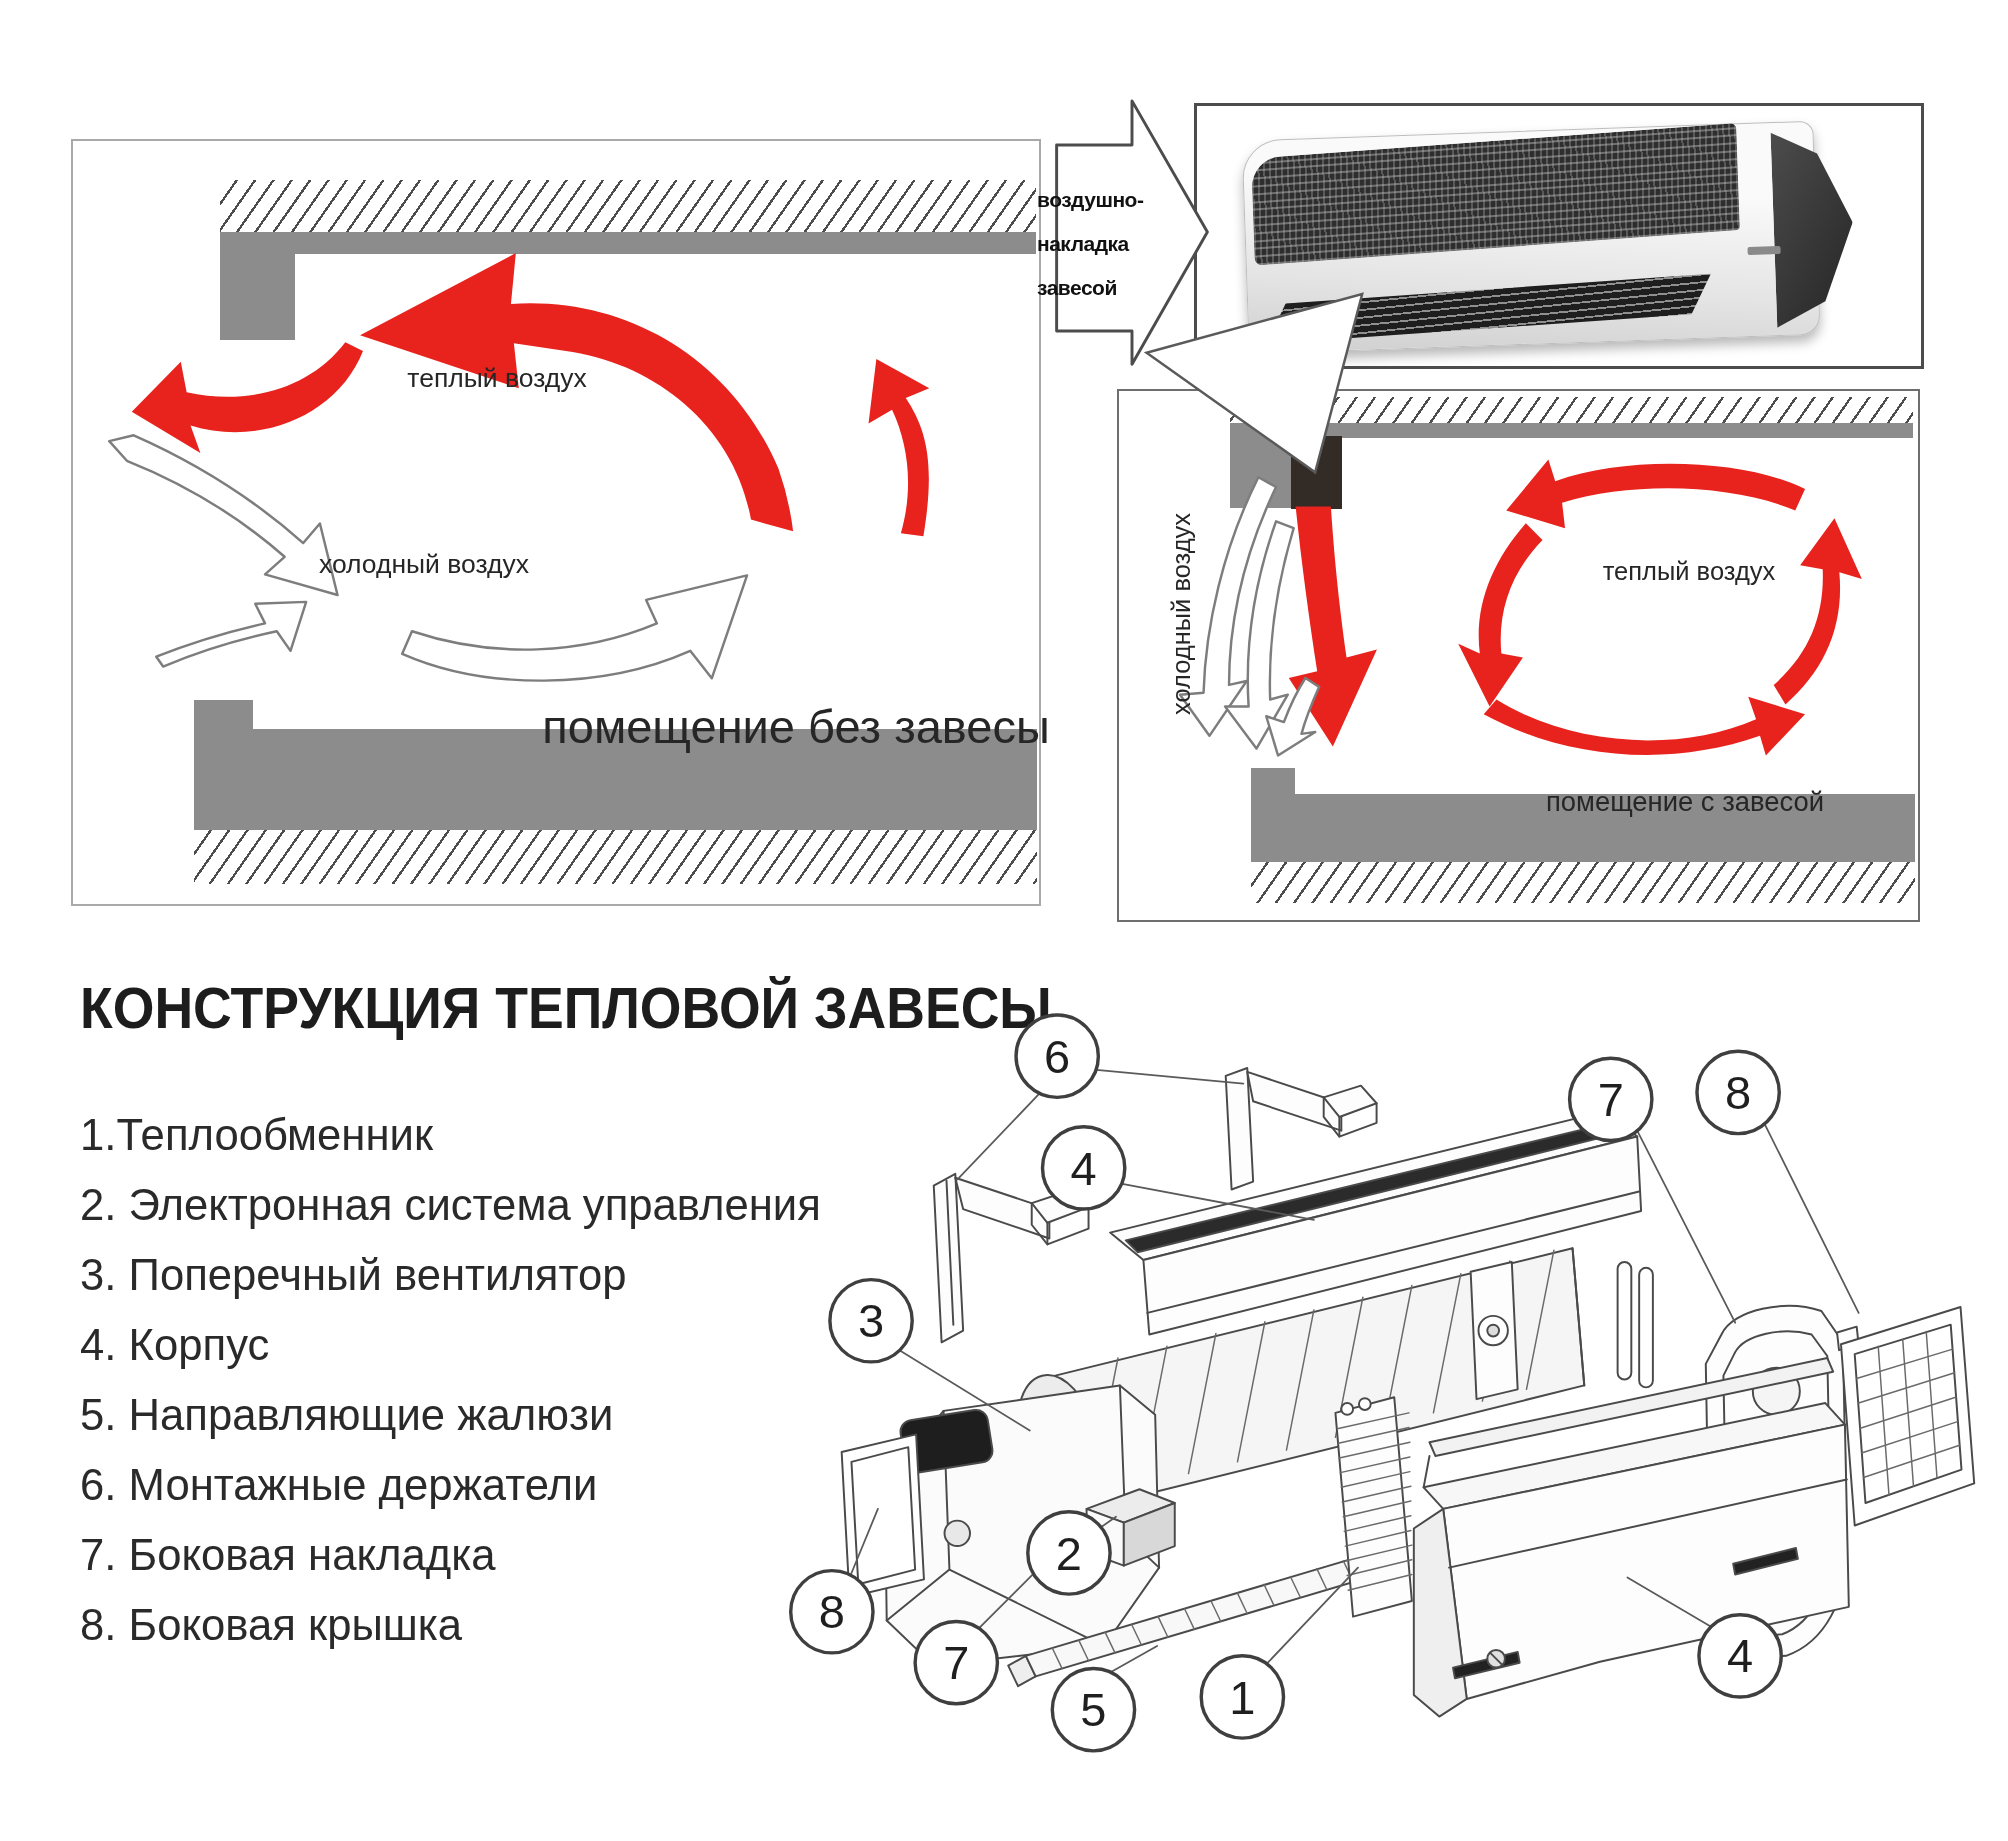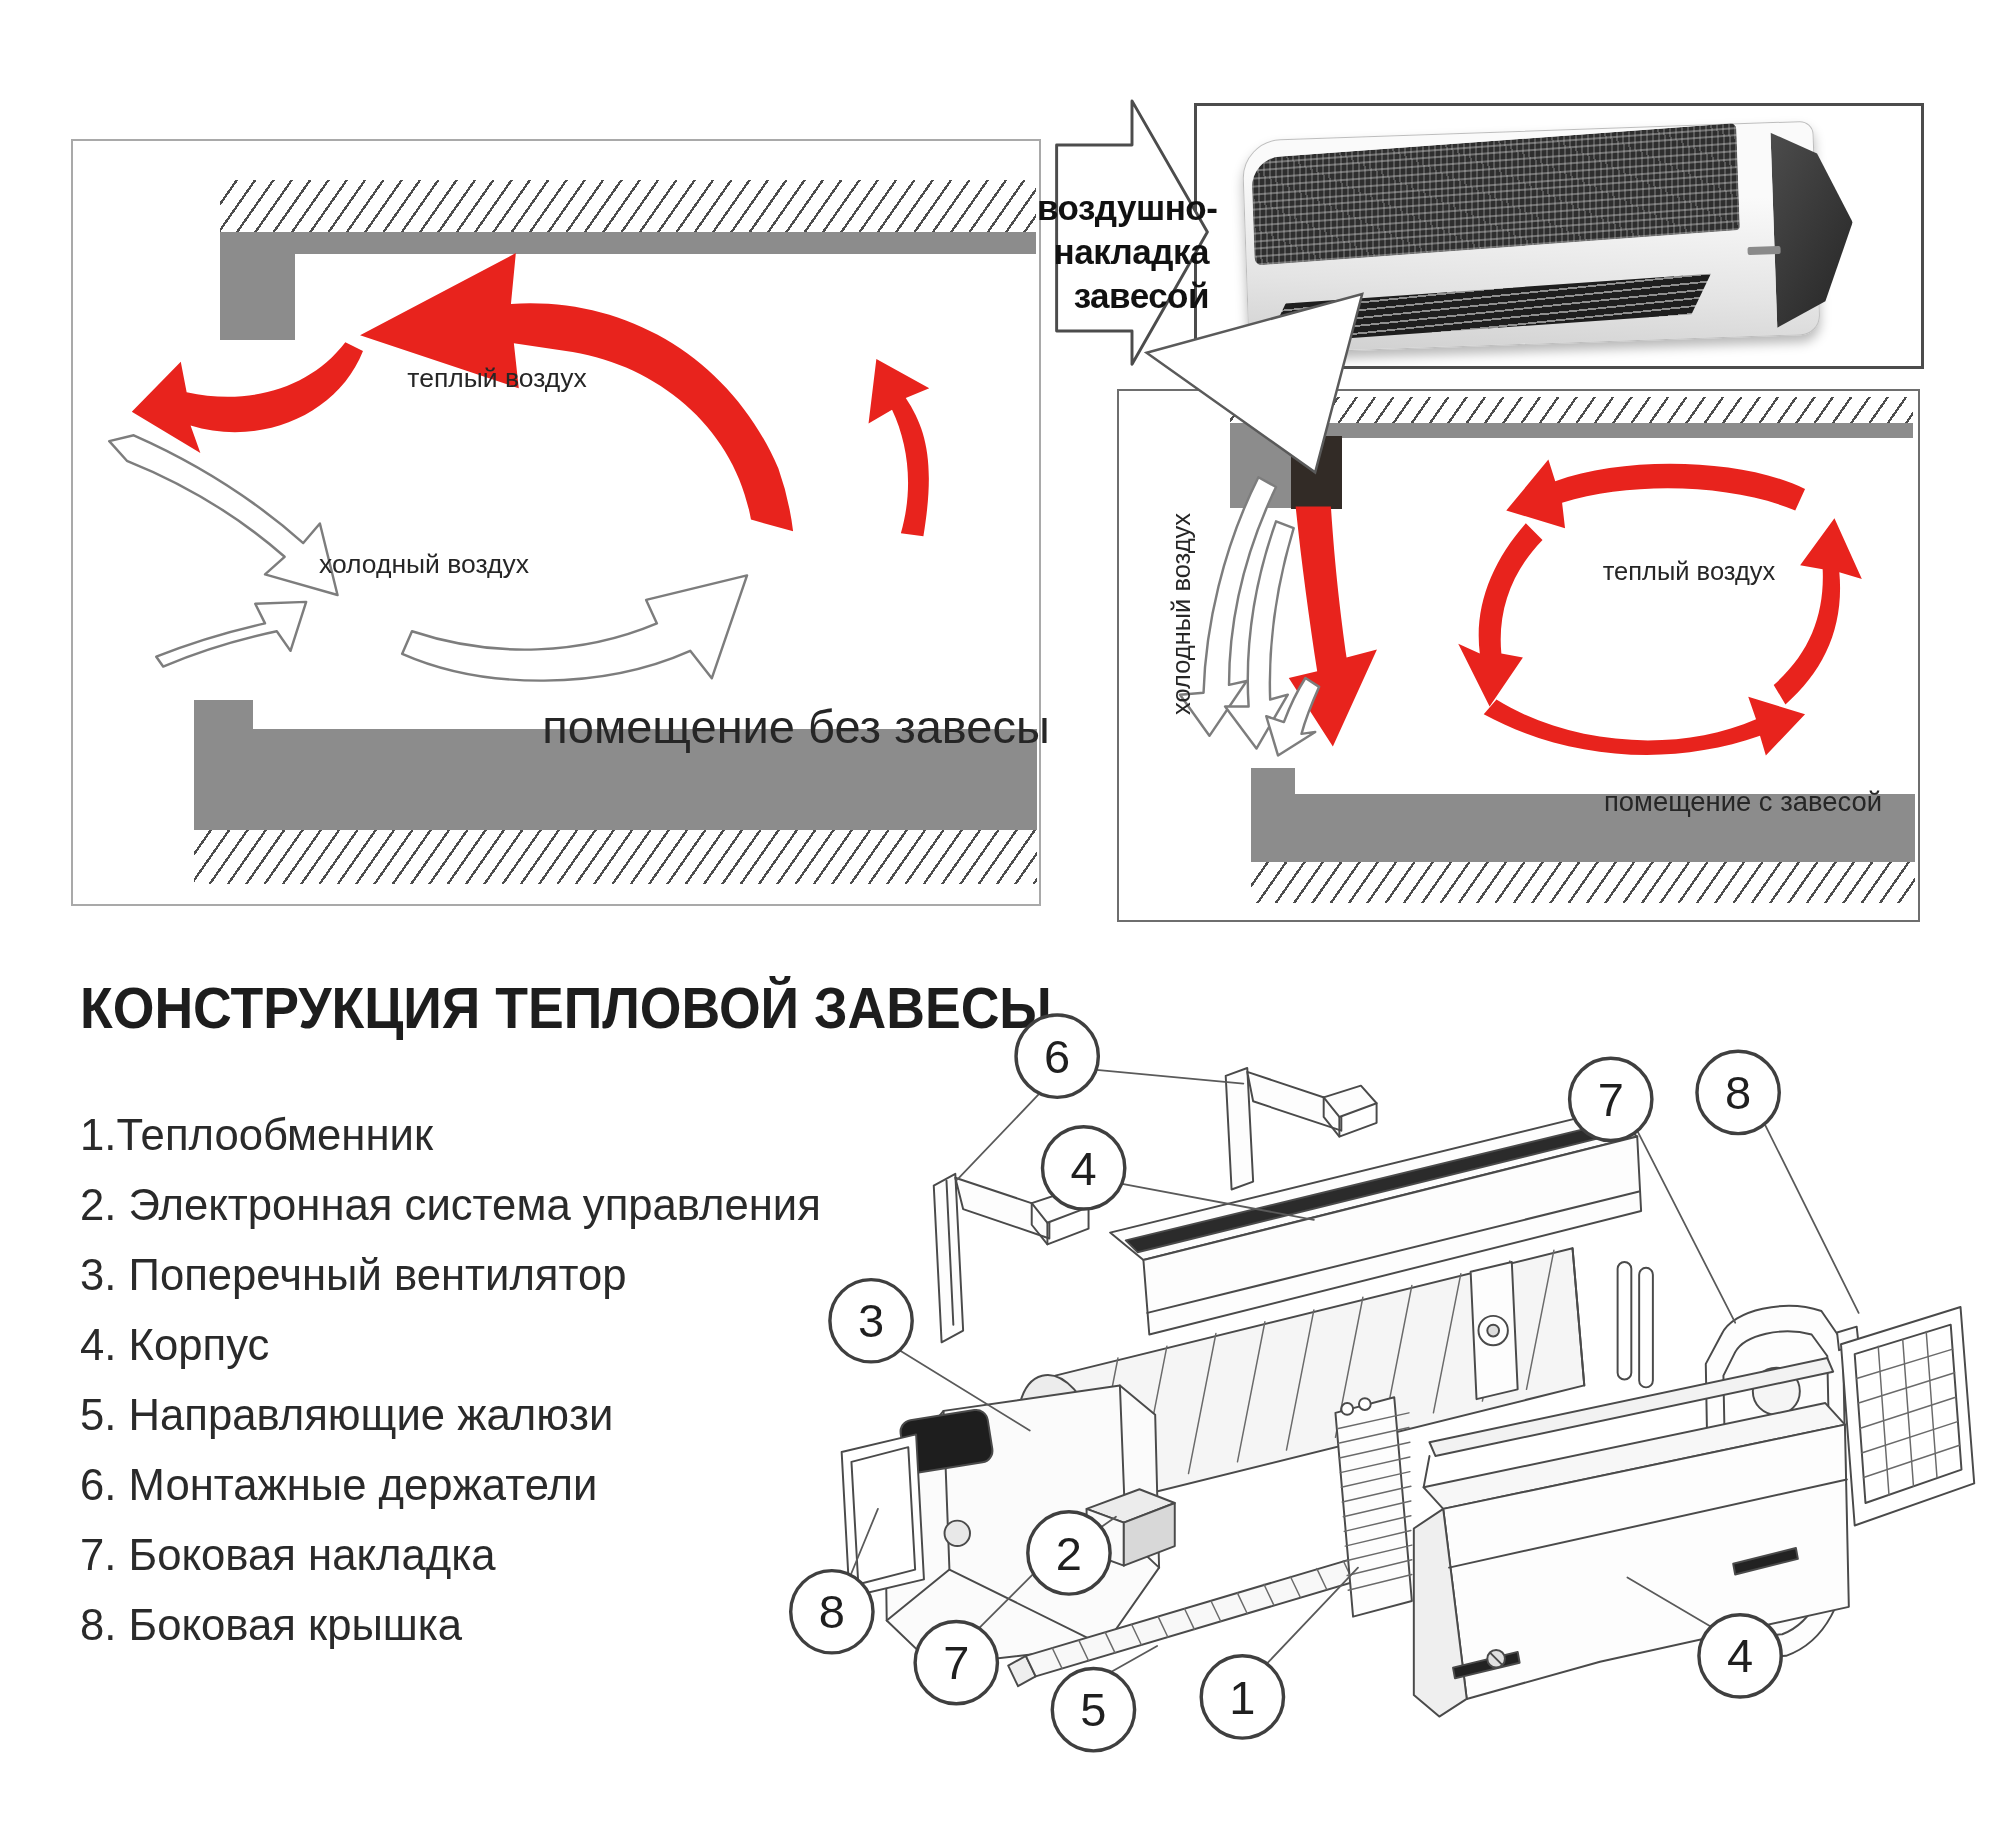--- a/index.html
+++ b/index.html
@@ -12,22 +12,22 @@
   #right-room{left:1117px;top:389px;width:799px;height:529px;border:2.9px solid #6e6e6e;}
   #product-box{left:1194px;top:103px;width:724px;height:260px;border:3.9px solid #4c4c4c;background:#fff;}
   
   .hatch{background-image:repeating-linear-gradient(125deg,transparent 0 12.7px,#4d4d4d 12.7px 15px);background-color:#fff;}
   .slab{background:#8c8c8c;}
   .darkunit{background:#322b26;}
   
   .lbl{position:absolute;transform:translate(-50%,-50%);white-space:nowrap;color:#262626;font-weight:500;margin-top:28px;}
   .lbl-vert{position:absolute;transform:translate(-50%,-50%) rotate(-90deg);white-space:nowrap;color:#262626;font-weight:500;}
   
-  #flow-arrow-text{left:1037px;top:178px;width:172px;text-align:right;font-weight:700;
-                   font-size:35px;line-height:44px;color:#111;letter-spacing:-0.5px;margin-top:8px;}
+  #flow-arrow-text{left:1037px;top:178px;width:172px;text-align:left;font-weight:700;
+                   font-size:21px;line-height:44px;color:#111;letter-spacing:-0.5px;}
   
   #construction-title{left:80px;top:975px;font-size:57px;font-weight:700;color:#1d1d1d;
                       transform:scaleX(.94);transform-origin:left;white-space:nowrap;}
   #parts-list{left:80px;top:1100px;font-size:45px;line-height:70px;color:#2a2a2a;
               transform:scaleX(.97);transform-origin:left;}
   #parts-list div{white-space:nowrap;}
   
   #product-unit{left:1245px;top:130px;width:608px;height:214px;transform:rotate(-2deg);}
   .pb-body{position:absolute;left:0;top:0;right:6%;bottom:0;border-radius:39px 13.7px 19.6px 25.5px;
            background:linear-gradient(185deg,#fafafa 30%,#e4e4e4 70%,#cfcfcf);
@@ -115,21 +115,21 @@
 
       <g fill="#ffffff" stroke="#7d7d7d" stroke-width="2.5" stroke-linejoin="round">
         <path d="M142,88 L160,98 C128,165 112,235 112,300 L130,296 L92,352 L62,310 L86,308 C88,240 106,160 142,88 Z"></path>
         <path d="M160,133 L178,140 C160,200 152,260 154,315 L172,310 L140,365 L108,322 L132,322 C128,258 138,195 160,133 Z"></path>
         <path d="M190,293 L204,302 C196,320 190,335 186,350 L200,348 L162,372 L150,332 L168,338 C174,322 181,307 190,293 Z"></path>
       </g>
     </svg>
 
     <div class="lbl-vert" style="left:62px;top:223px;font-size:25.5px;">холодный воздух</div>
     <div class="lbl" style="left:570px;top:152px;font-size:25.5px;">теплый воздух</div>
-    <div class="lbl" style="left:624px;top:383px;font-size:27.4px;">помещение с завесой</div>
+    <div class="lbl" style="left:566px;top:383px;font-size:27.4px;">помещение с завесой</div>
   </div>
 
   <svg class="abs" style="left:0;top:0;" width="2008" height="980" viewBox="0 0 2049 1000">
     <polygon points="1170,360 1390,300 1342,482" fill="#ffffff" stroke="#5a5a5a" stroke-width="2.5"></polygon>
   </svg>
 
   <svg class="abs" style="left:1039px;top:93px;" width="186" height="284" viewBox="0 0 190 290">
     <polygon points="18,53 95,53 95,8 172,142 95,277 95,243 18,243" fill="#ffffff" stroke="#4c4c4c" stroke-width="3" stroke-linejoin="round"></polygon>
   </svg>
   <div class="abs" id="flow-arrow-text">

